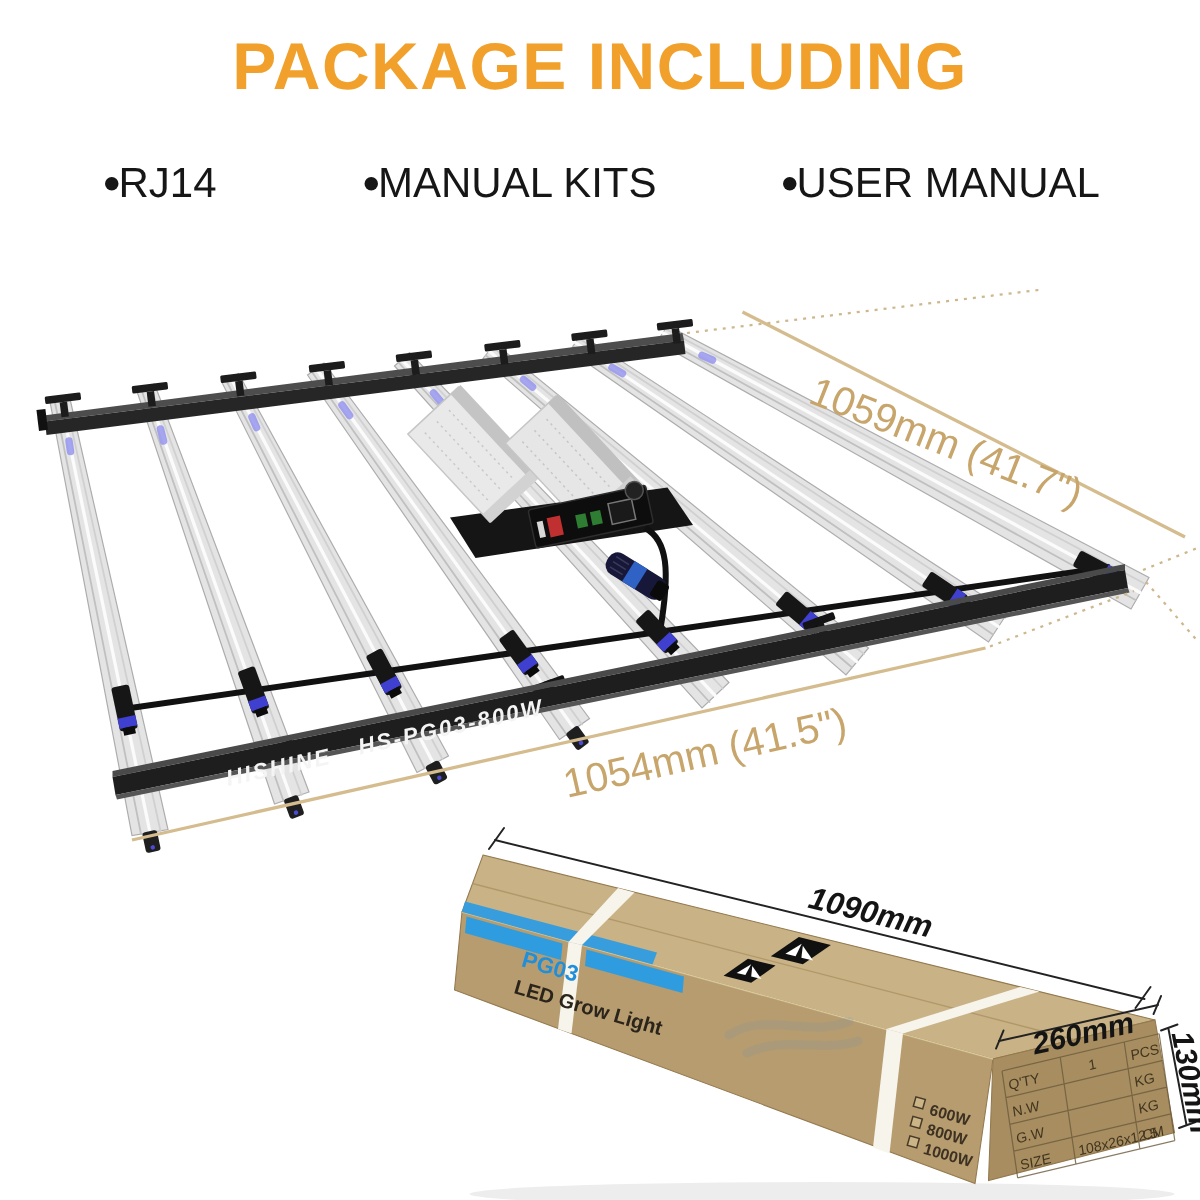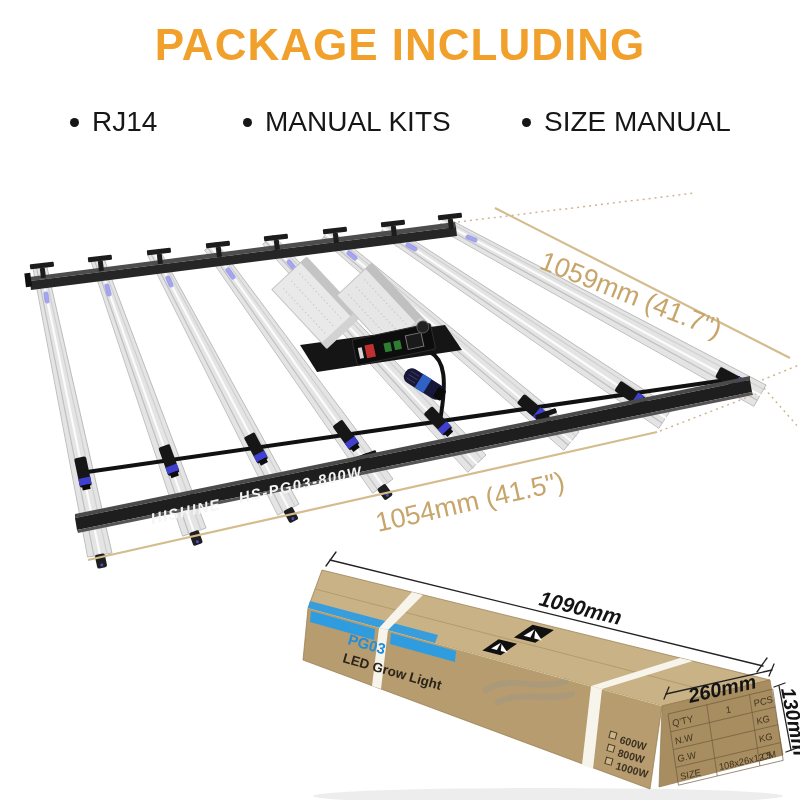--- a/index.html
+++ b/index.html
@@ -1,20 +1,20 @@
 <!DOCTYPE html>
 <html><head>
 <meta charset="utf-8">
 <style>
   html,body{margin:0;padding:0;background:#fff;}
   .stage{position:relative;width:800px;height:800px;background:#ffffff;overflow:hidden;
          font-family:"Liberation Sans",sans-serif;}
   .title{position:absolute;top:20px;left:0;width:100%;text-align:center;
          font-size:44px;font-weight:bold;color:#F1A12B;letter-spacing:1px;}
-  .bullet{position:absolute;top:106px;display:flex;align-items:center;gap:13px;
+  .bullet{position:absolute;top:106px;display:flex;align-items:center;
           font-size:28px;color:#161616;}
   .dot{width:9px;height:9px;border-radius:50%;background:#161616;display:inline-block;flex:0 0 auto;}
   svg{position:absolute;left:0;top:0;}
   svg text{font-family:"Liberation Sans",sans-serif;}
   .dimtan{font-size:27px;fill:#C7A56B;}
   .railtxt{font-size:15px;font-weight:bold;font-style:italic;fill:#f4f4f4;letter-spacing:1.5px;}
   .boxdim{font-weight:bold;font-style:italic;fill:#141414;}
   .tbl{font-size:9.5px;fill:#41351f;}
   .opt{font-size:10.5px;font-weight:bold;fill:#3c3122;}
 </style>
@@ -28,21 +28,21 @@
   <div class="bullet" style="left:70px">
     <span class="dot"></span>
     <span>RJ14</span>
   </div>
   <div class="bullet" style="left:243px">
     <span class="dot"></span>
     <span>MANUAL KITS</span>
   </div>
   <div class="bullet" style="left:522px">
     <span class="dot"></span>
-    <span>SIZE MANUAL</span>
+    <span>USER MANUAL</span>
   </div>
 
   <svg width="800" height="800" viewBox="0 0 800 800">
 
     <g>
 
       <g stroke-linecap="round">
         <g>
           <polygon points="33,266 46,263 112,553 88,557" fill="#e4e4e4" stroke="#adadad" stroke-width="0.8"></polygon>
           <line x1="40" y1="265" x2="100" y2="555" stroke="#fbfbfb" stroke-width="2.2"></line>

